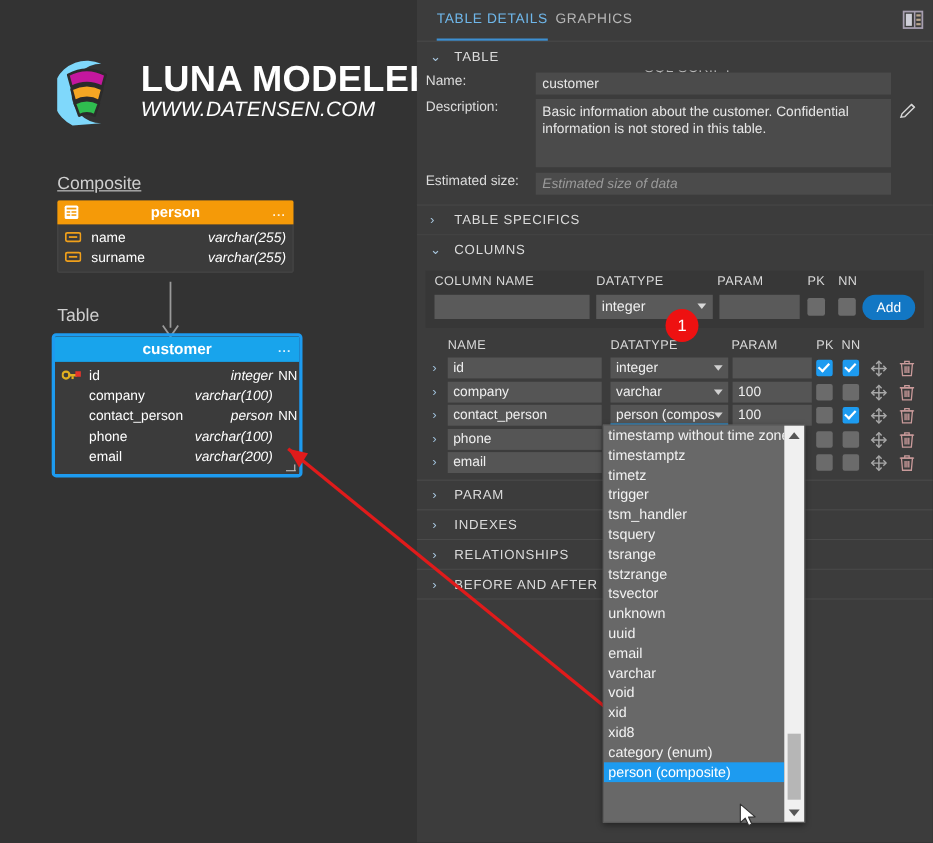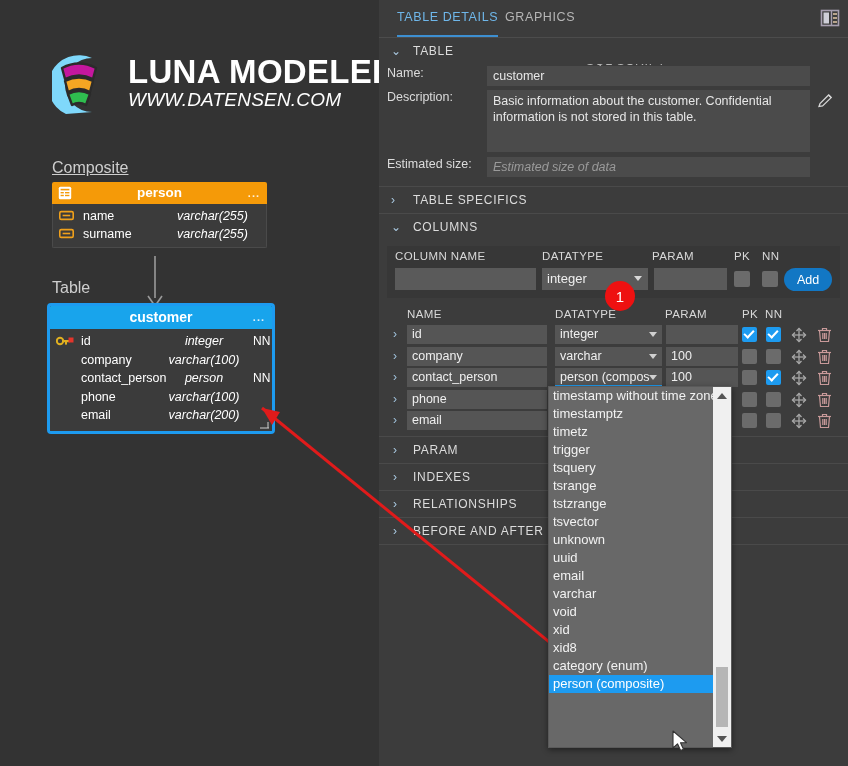--- a/index.html
+++ b/index.html
@@ -47,21 +47,21 @@
   .entity-head .head-icon { position: absolute; left: 6px; top: 4px; }
   .entity-head .head-dots {
     position: absolute; right: 7px; top: 0; font-size: 11px; letter-spacing: 1px;
     color: rgba(255,255,255,.85); font-weight: bold;
   }
   .entity-body { background: #3b3b3b; padding: 3px 0 4px 0; }
   .attr { position: relative; height: 18px; line-height: 18px; font-size: 12.5px; }
   .attr .a-icon { position: absolute; left: 6px; top: 3px; }
   .attr .a-name { position: absolute; left: 30px; color: #ffffff; }
   .attr .a-type {
-    position: absolute; font-style: italic; color: #ffffff; text-align: center;
+    position: absolute; font-style: italic; color: #ffffff; text-align: right;
   }
   .attr .a-nn { position: absolute; color: #ffffff; font-size: 12px; }
 
   #entity-person { left: 52px; top: 182px; width: 215px; }
   #entity-person .entity-head { background: #f59a08; }
   #entity-person .entity-body { border: 1px solid #4a4a4a; border-top: none; }
 
   #entity-customer { left: 47px; top: 303px; width: 228px;
      border: 3px solid #1d9bf0; border-radius: 4px; }
   #entity-customer .entity-head { background: #18a4ec; height: 23px; line-height: 23px; font-size: 14px;}
@@ -566,20 +566,21 @@
       <div class="acc-sep"></div>
     </div>
   </div>
 
   <div id="dropdown">
     <div id="dd-list">
         <div class="dd-item">timestamp without time zone</div>
         <div class="dd-item">timestamptz</div>
         <div class="dd-item">timetz</div>
         <div class="dd-item">trigger</div>
+        <div class="dd-item">tsm_handler</div>
         <div class="dd-item">tsquery</div>
         <div class="dd-item">tsrange</div>
         <div class="dd-item">tstzrange</div>
         <div class="dd-item">tsvector</div>
         <div class="dd-item">unknown</div>
         <div class="dd-item">uuid</div>
         <div class="dd-item">email</div>
         <div class="dd-item">varchar</div>
         <div class="dd-item">void</div>
         <div class="dd-item">xid</div>

